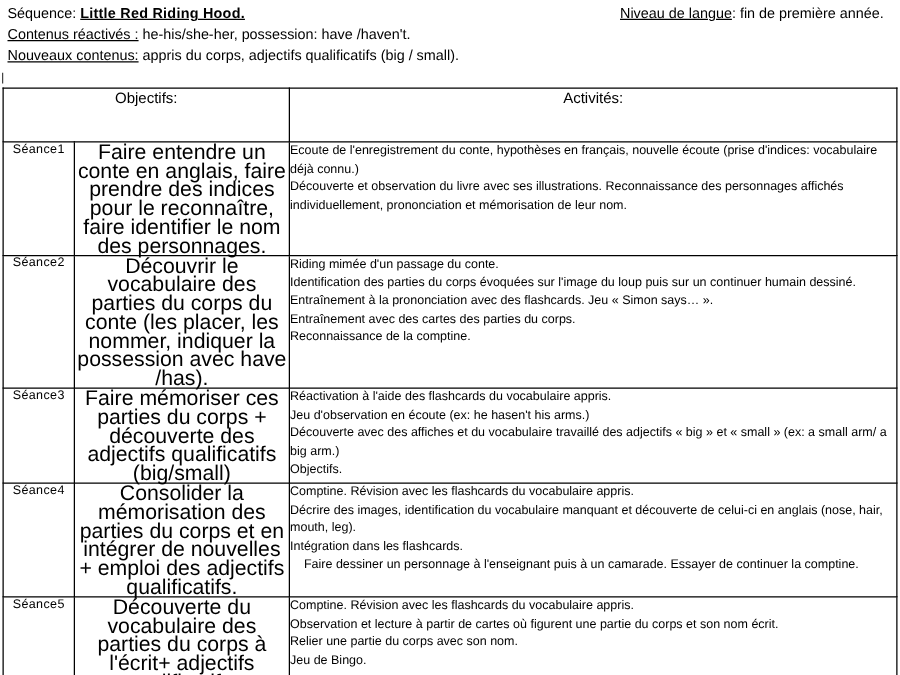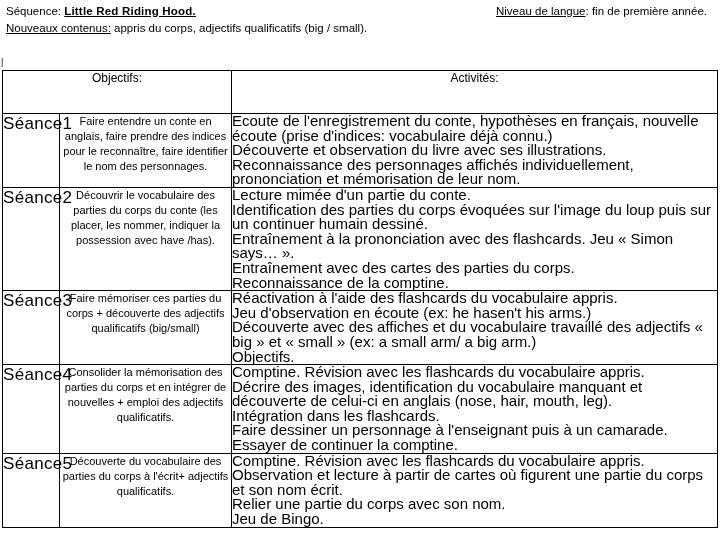--- a/index.html
+++ b/index.html
@@ -82,33 +82,33 @@
     font-weight: bold;
     height: 42px;
     vertical-align: middle;
     padding-bottom: 2px;
     margin-top: 16px;
   }
 
   td.seance {
     text-align: center;
     vertical-align: middle;
-    font-size: 17px;
+    font-size: 10px;
     font-weight: bold;
     letter-spacing: 0.3px;
   }
   td.obj {
     text-align: center;
-    font-size: 11px;
+    font-size: 17px;
     line-height: 15px;
     padding: 3px 4px 4px 4px;
   }
   td.act {
     text-align: left;
-    font-size: 15px;
+    font-size: 10px;
     line-height: 14.6px;
     padding: 4px 4px 4px 6px;
   }
 
   .act-line { white-space: normal; }
 
   .act-faire-float {
     float: right;
     margin-right: 30px;
   }
@@ -118,20 +118,23 @@
 
 <div id="page">
 
   <div class="header-block">
 
     <div class="hdr-line">
       <span>Séquence:</span><span>&nbsp;</span><span class="seq-title">Little Red Riding Hood.</span>
       <span class="niveau"><span class="lbl-u">Niveau de langue</span><span>: fin de première année.</span></span>
     </div>
 
+    <div class="hdr-line">
+      <span class="lbl-u">Contenus réactivés :</span><span> he-his/she-her, possession: have /haven't.</span>
+    </div>
 
     <div class="hdr-line">
       <span class="lbl-u">Nouveaux contenus:</span><span> appris du corps, adjectifs qualificatifs (big / small).</span>
     </div>
 
     <div class="tiny-mark">|</div>
   </div>
 
   <table class="plan">
     <colgroup>
@@ -153,21 +156,21 @@
         <td class="act">
           <div class="act-line">Ecoute de l'enregistrement du conte, hypothèses en français, nouvelle écoute (prise d'indices: vocabulaire déjà connu.)</div>
           <div class="act-line">Découverte et observation du livre avec ses illustrations.  Reconnaissance des personnages affichés individuellement, prononciation et mémorisation de leur nom.</div>
         </td>
       </tr>
 
       <tr>
         <td class="seance">Séance2</td>
         <td class="obj">Découvrir le vocabulaire des parties du corps du conte (les placer, les nommer, indiquer la possession avec have /has).</td>
         <td class="act">
-          <div class="act-line">Lecture mimée d'un partie du conte.</div>
+          <div class="act-line">Riding mimée d'un passage du conte.</div>
           <div class="act-line">Identification des parties du corps évoquées sur l'image du loup puis sur un continuer humain dessiné.</div>
           <div class="act-line">Entraînement à la prononciation avec des flashcards.  Jeu « Simon says… ».</div>
           <div class="act-line">Entraînement avec des cartes des parties du corps.</div>
           <div class="act-line">Reconnaissance de la comptine.</div>
         </td>
       </tr>
 
       <tr>
         <td class="seance">Séance3</td>
         <td class="obj">Faire mémoriser ces parties du corps + découverte des adjectifs qualificatifs (big/small)</td>

